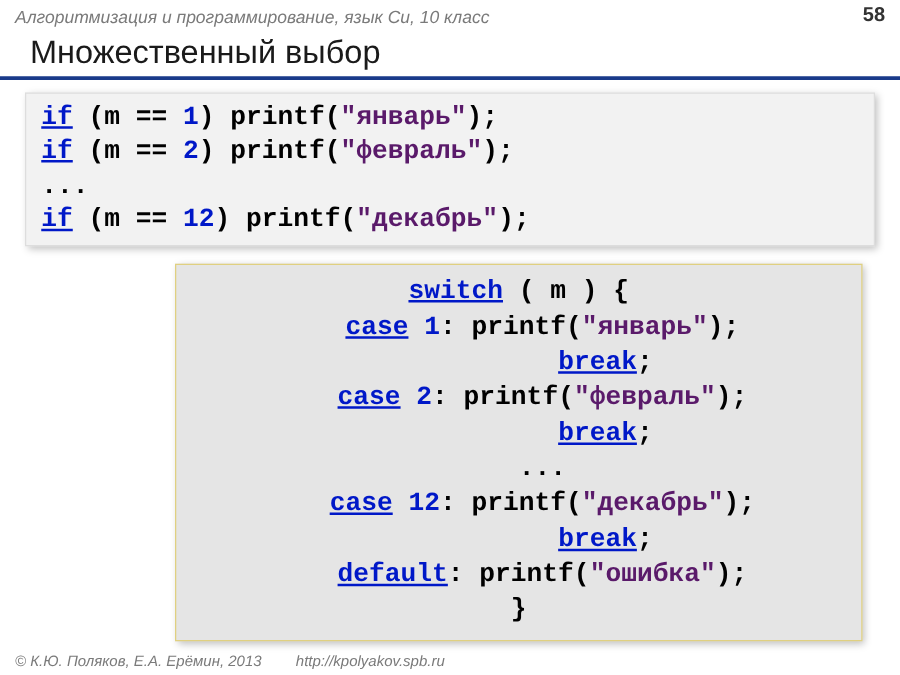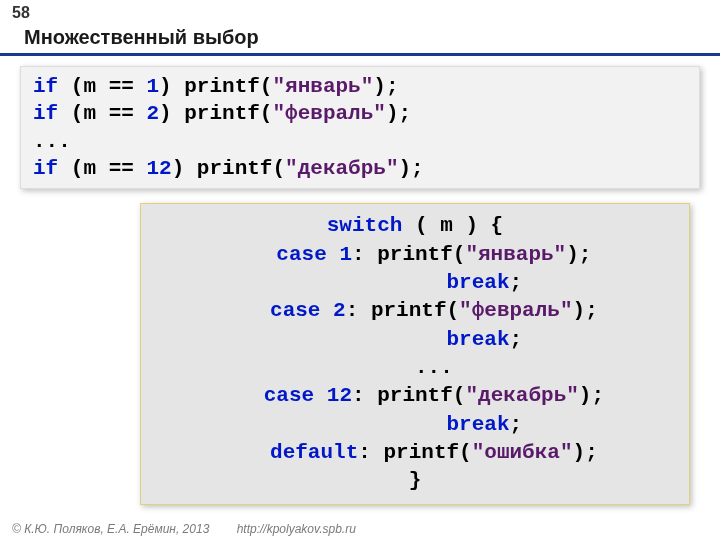--- a/index.html
+++ b/index.html
@@ -22,22 +22,22 @@
     font-style: italic;
     font-size: 14px;
   }
   .page-num {
     color: #333;
     font-weight: bold;
     font-size: 16px;
     text-align: right;
   }
   .slide-title {
-    font-size: 20px;
-    font-weight: bold;
+    font-size: 26px;
+    font-weight: normal;
     color: #1a1a1a;
     padding: 2px 12px 4px 24px;
     border-bottom: 3px solid #1a3a8a;
     margin-bottom: 10px;
   }
   .code-box1 {
     margin: 0 20px 14px 20px;
     background: #f2f2f2;
     border: 1px solid #ddd;
     box-shadow: 2px 2px 6px rgba(0,0,0,0.25);
@@ -54,37 +54,38 @@
     border: 1px solid #e0d080;
     box-shadow: 2px 2px 6px rgba(0,0,0,0.25);
     padding: 8px 14px;
     font-family: "Courier New", monospace;
     font-size: 21px;
     font-weight: bold;
     line-height: 1.35;
     white-space: pre;
     text-align: center;
   }
-  .kw { color: #0018c8; }
+  .kw { color: #0018c8; text-decoration: underline; }
   .num { color: #0018c8; }
   .str { color: #5a1a6a; }
   .footer {
     position: absolute;
     bottom: 4px;
     left: 12px;
     font-size: 12px;
     color: #7a7a7a;
     font-style: italic;
   }
   .footer .link { margin-left: 24px; }
 </style>
 </head>
 <body>
 
 <div class="header-bar">
+  <span class="course-title">Алгоритмизация и программирование, язык Си, 10 класс</span>
   <span class="page-num">58</span>
 </div>
 
 <div class="slide-title">Множественный выбор</div>
 
 <div class="code-box1"><span class="kw">if</span><span> (m == </span><span class="num">1</span><span>) printf(</span><span class="str">"январь"</span><span>);</span>
 <span class="kw">if</span><span> (m == </span><span class="num">2</span><span>) printf(</span><span class="str">"февраль"</span><span>);</span>
 <span>...</span>
 <span class="kw">if</span><span> (m == </span><span class="num">12</span><span>) printf(</span><span class="str">"декабрь"</span><span>);</span></div>
 

